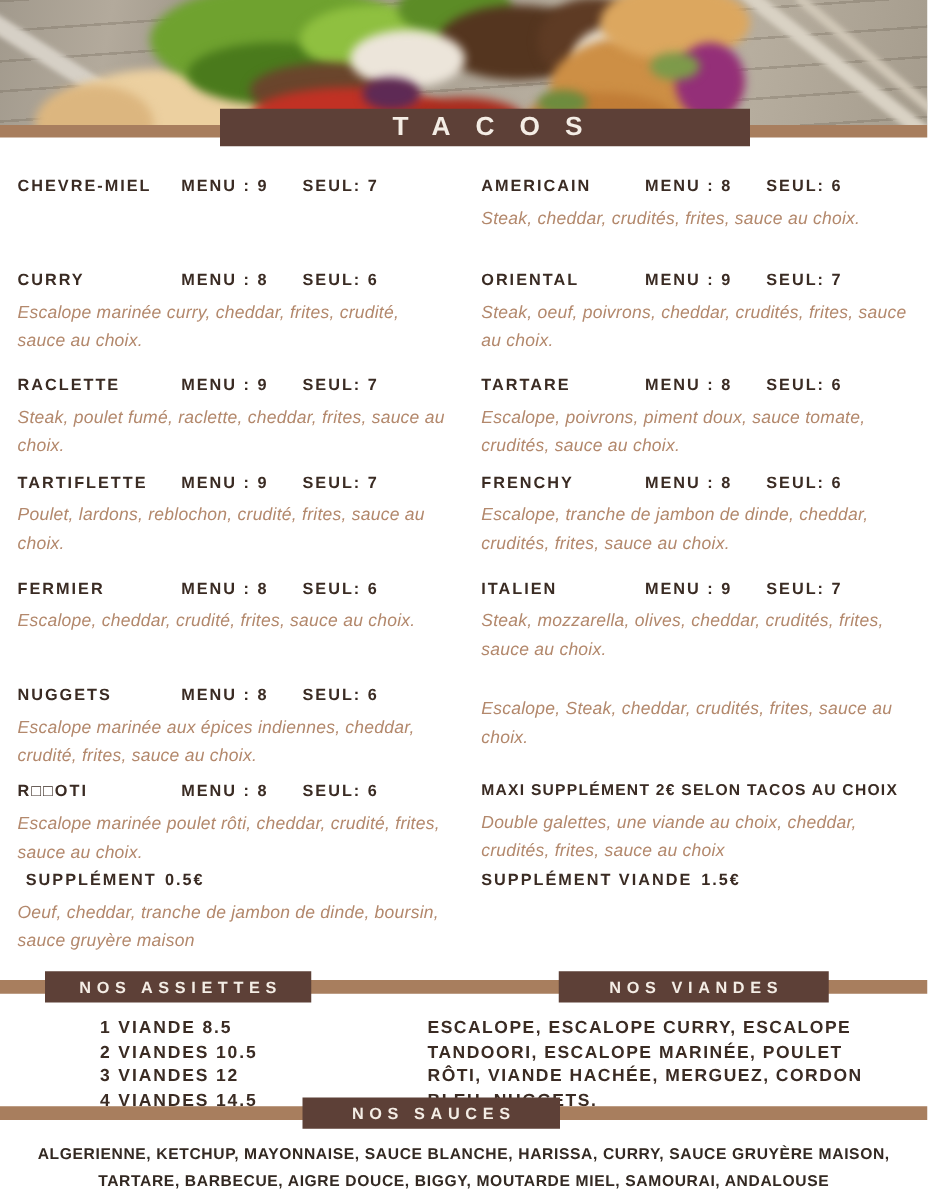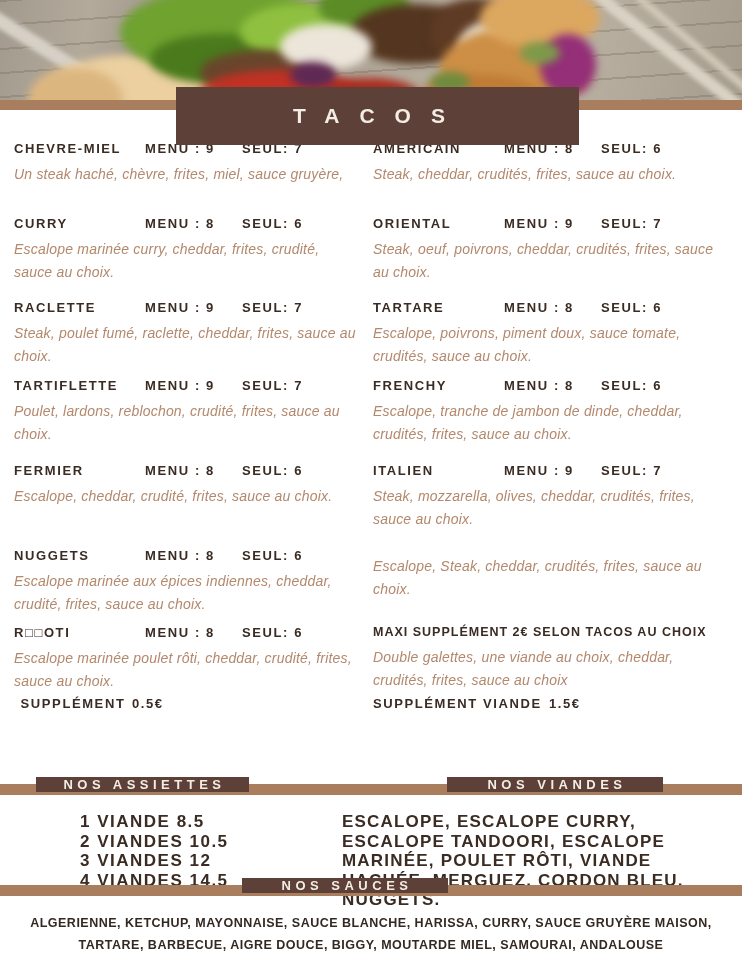--- a/index.html
+++ b/index.html
@@ -46,50 +46,50 @@
 
   
   .hline{position:absolute;left:0;width:742px;background:#a87e5e;}
   .hline-top{top:100px;height:10px;}
   .hline-mid{top:784px;height:11px;}
   .hline-bot{top:885px;height:11px;}
   .banner{
     position:absolute;background:#5d4037;color:#f4ede5;font-weight:bold;
     display:flex;align-items:center;justify-content:center;z-index:3;
   }
-  .banner-tacos{left:176px;top:87px;width:400px;height:58px;font-size:21px;letter-spacing:20px;padding-left:3px;}
-  .banner-sm{height:15px;font-size:13px;letter-spacing:4.5px;padding-left:4px;}
+  .banner-tacos{left:176px;top:87px;width:400px;height:30px;font-size:21px;letter-spacing:20px;padding-left:24px;}
+  .banner-sm{height:25px;font-size:13px;letter-spacing:4.5px;padding-left:4px;}
   .banner-assiettes{left:36px;top:777px;width:209px;}
   .banner-viandes{left:447px;top:777px;width:212px;}
   .banner-sauces{left:242px;top:878px;width:202px;}
 
   
   .menu{position:absolute;top:141px;left:14px;width:716px;}
-  .row{display:grid;grid-template-columns:346px 345px;column-gap:13px;}
+  .row{display:grid;grid-template-columns:346px 345px;column-gap:25px;}
   .row:nth-child(1){min-height:75px;}
   .row:nth-child(2){min-height:84px;}
   .row:nth-child(3){min-height:78px;}
   .row:nth-child(4){min-height:85px;}
   .row:nth-child(5){min-height:85px;}
   .row:nth-child(6){min-height:77px;}
   .row:nth-child(7){min-height:71px;}
   .head{display:flex;align-items:baseline;font-weight:bold;font-size:13px;letter-spacing:1.6px;color:#3a2b23;}
   .nm{width:131px;flex-shrink:0;}
   .nm118{width:118px;flex-shrink:0;text-align:center;}
   .nm176{width:176px;flex-shrink:0;}
   .mn{width:97px;flex-shrink:0;}
   .sl{flex:1;}
   .nm-full{white-space:nowrap;letter-spacing:1px;font-size:12.5px;}
   .desc{
     font-style:italic;color:#b3886c;font-size:14px;line-height:1.62;
     letter-spacing:.2px;margin-top:7px;padding-right:4px;
   }
 
   
-  .boldlist{font-weight:bold;font-size:17px;color:#3a2b23;letter-spacing:1.5px;}
+  .boldlist{font-weight:bold;font-size:14px;color:#3a2b23;letter-spacing:1.5px;}
   .assiettes-list{position:absolute;left:80px;top:812px;line-height:19.5px;}
   .viandes-text{position:absolute;left:342px;top:812px;width:360px;line-height:19.5px;letter-spacing:1.2px;}
   .sauces-text{
     position:absolute;left:14px;top:912px;width:714px;text-align:center;
     font-weight:bold;font-size:12.5px;letter-spacing:.5px;line-height:22px;color:#332922;
   }
 </style>
 </head>
 <body>
 
@@ -125,21 +125,20 @@
 
 <div class="menu">
 
   <div class="row">
     <div class="item">
       <div class="head">
           <span class="nm">CHEVRE-MIEL</span>
           <span class="mn">MENU : 9</span>
           <span class="sl">SEUL: 7</span>
         </div>
-      <div class="desc">Un steak haché, chèvre, frites, miel, sauce gruyère,</div>
     </div>
     <div class="item">
       <div class="head">
           <span class="nm">AMERICAIN</span>
           <span class="mn">MENU : 8</span>
           <span class="sl">SEUL: 6</span>
         </div>
       <div class="desc">Steak, cheddar, crudités, frites, sauce au choix.</div>
     </div>
   </div>
@@ -250,20 +249,21 @@
       <div class="desc">Double galettes, une viande au choix, cheddar, crudités, frites, sauce au choix</div>
     </div>
   </div>
 
   <div class="row">
     <div class="item">
       <div class="head">
           <span class="nm118">SUPPLÉMENT</span>
           <span class="mn">0.5€</span>
         </div>
+      <div class="desc">Oeuf, cheddar, tranche de jambon de dinde, boursin, sauce gruyère maison</div>
     </div>
     <div class="item">
       <div class="head">
           <span class="nm176">SUPPLÉMENT VIANDE</span>
           <span class="mn">1.5€</span>
         </div>
     </div>
   </div>
 
 </div>

